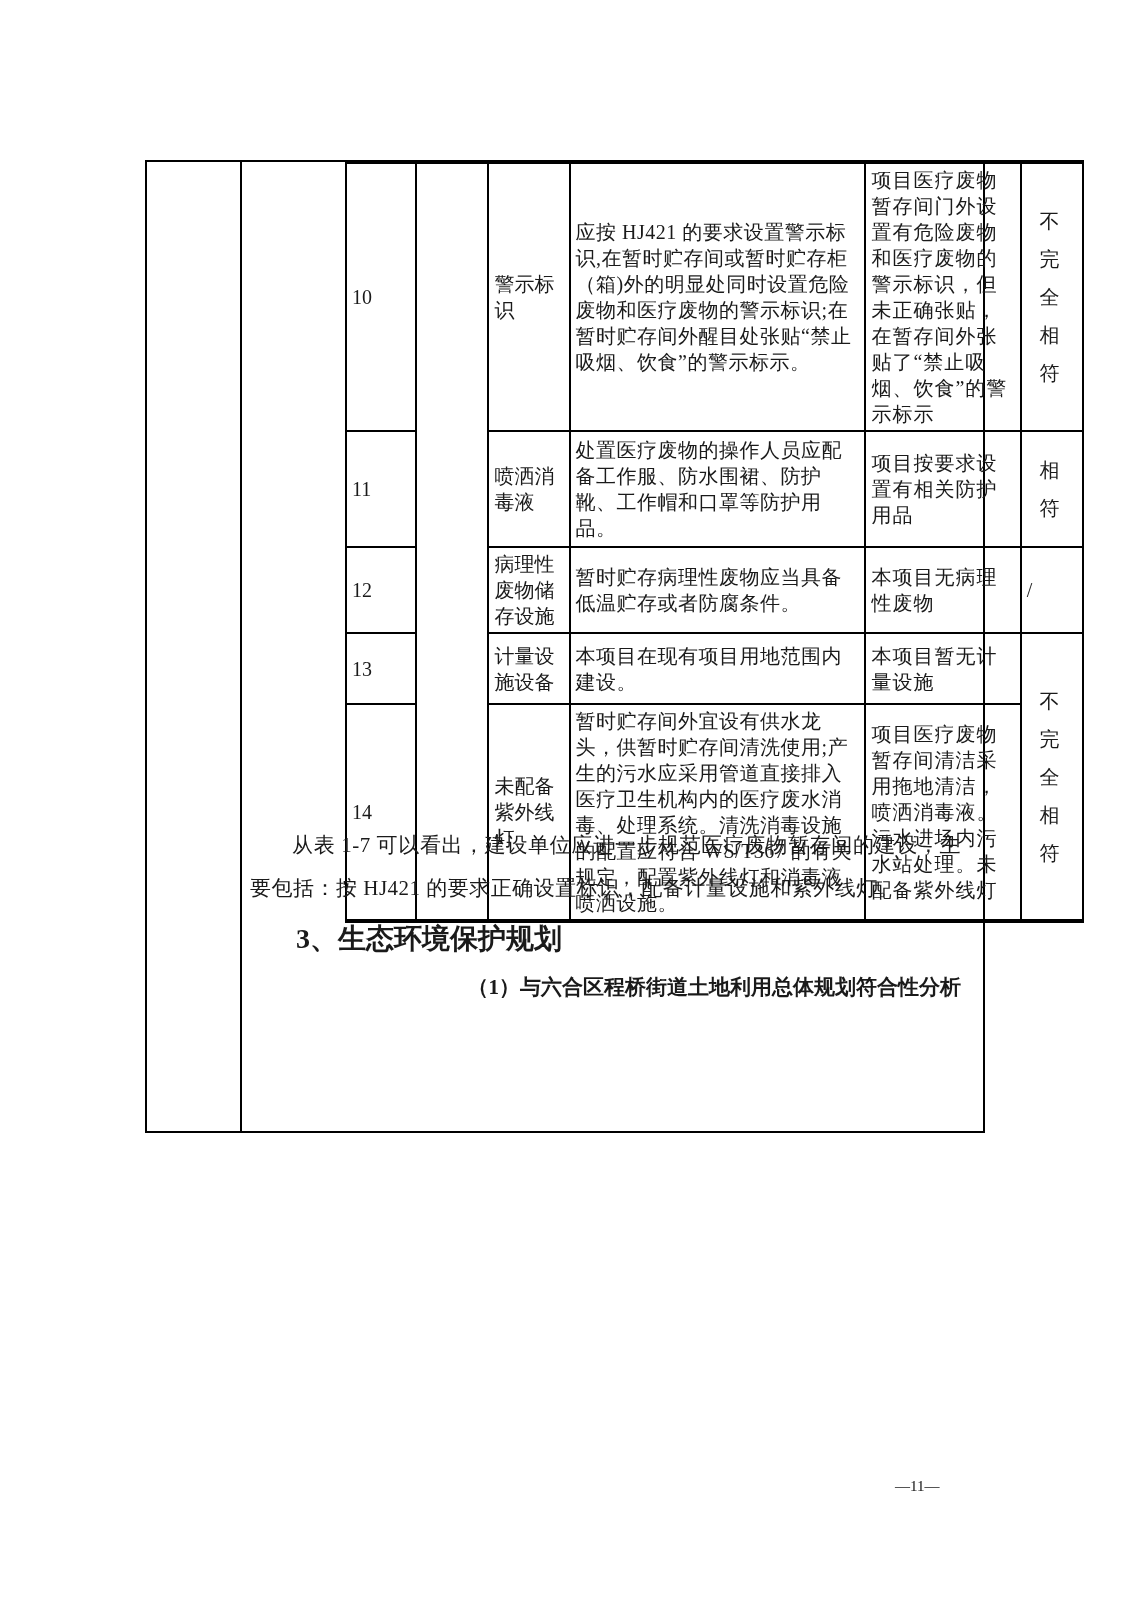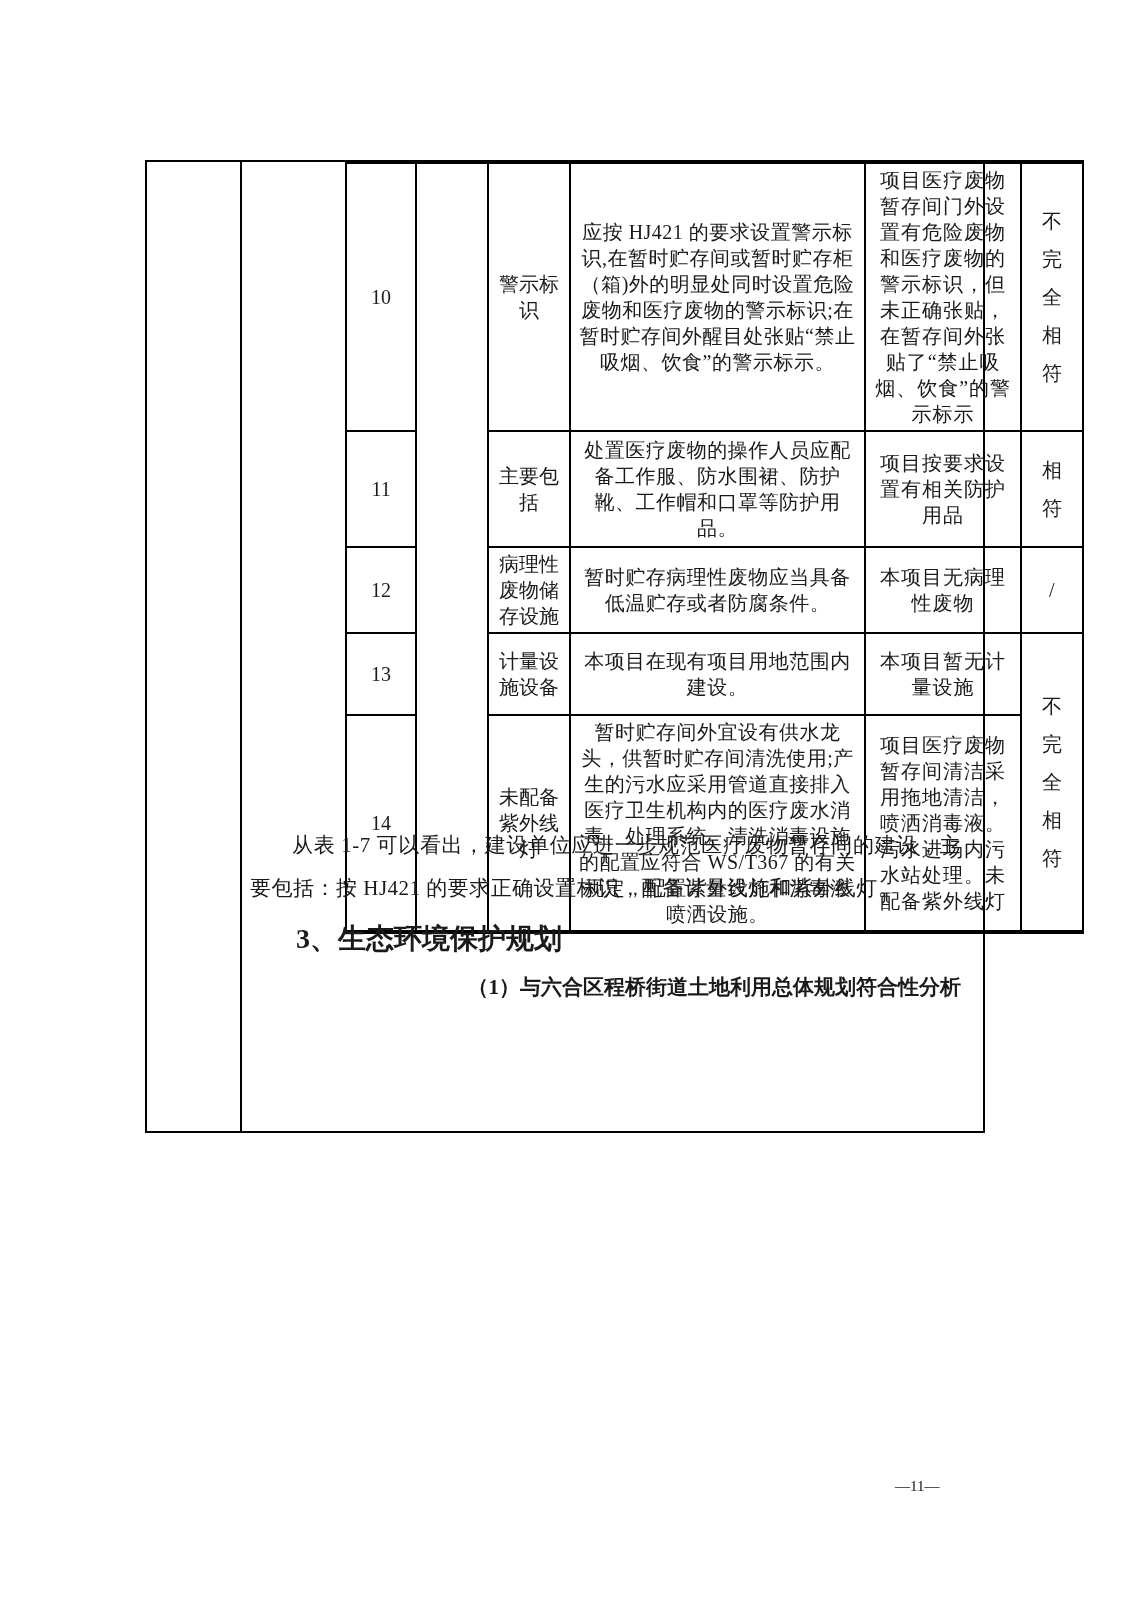--- a/index.html
+++ b/index.html
@@ -22,21 +22,21 @@
     position: absolute; left: 97px; top: 0; right: 0; bottom: 0;
   }
   table.compliance {
     position: absolute; left: 101px; top: -2px;
     width: 739px; table-layout: fixed;
     border-collapse: collapse;
     border-top: 4px solid #000; border-bottom: 4px solid #000;
   }
   table.compliance td {
     border: 2px solid #000;
-    vertical-align: middle; text-align: center;
+    vertical-align: middle; 
     font-size: 20px; line-height: 1.3;
     padding: 3px 5px;
     overflow: hidden;
   }
   td.c-no { font-size: 20px; }
   td.c-req { letter-spacing: 0.5px; }
   td.c-status { letter-spacing: 1px; }
   td.c-conf { padding: 0; }
   .vstack {
     width: 1.25em; margin: 16px auto;
@@ -84,35 +84,35 @@
           <td rowspan="5"></td>
           <td class="c-item">警示标识</td>
           <td class="c-req">应按 HJ421 的要求设置警示标识,在暂时贮存间或暂时贮存柜（箱)外的明显处同时设置危险废物和医疗废物的警示标识;在暂时贮存间外醒目处张贴“禁止吸烟、饮食”的警示标示。</td>
           <td class="c-status">项目医疗废物暂存间门外设置有危险废物和医疗废物的警示标识，但未正确张贴，在暂存间外张贴了“禁止吸烟、饮食”的警示标示</td>
           <td class="c-conf">
               <div class="vstack">不完全相符</div>
             </td>
         </tr>
         <tr style="height:77px">
           <td class="c-no">11</td>
-          <td class="c-item">主要包括</td>
+          <td class="c-item">喷洒消毒液</td>
           <td class="c-req">处置医疗废物的操作人员应配备工作服、防水围裙、防护靴、工作帽和口罩等防护用品。</td>
           <td class="c-status">项目按要求设置有相关防护用品</td>
           <td class="c-conf">
               <div class="vstack">相符</div>
             </td>
         </tr>
         <tr style="height:82px">
           <td class="c-no">12</td>
           <td class="c-item">病理性废物储存设施</td>
           <td class="c-req">暂时贮存病理性废物应当具备低温贮存或者防腐条件。</td>
           <td class="c-status">本项目无病理性废物</td>
           <td class="c-conf">/</td>
         </tr>
-        <tr style="height:82px">
+        <tr style="height:71px">
           <td class="c-no">13</td>
           <td class="c-item">计量设施设备</td>
           <td class="c-req">本项目在现有项目用地范围内建设。</td>
           <td class="c-status">本项目暂无计量设施</td>
           <td class="c-conf" rowspan="2">
               <div class="vstack">不完全相符</div>
             </td>
         </tr>
         <tr style="height:182px">
           <td class="c-no">14</td>

